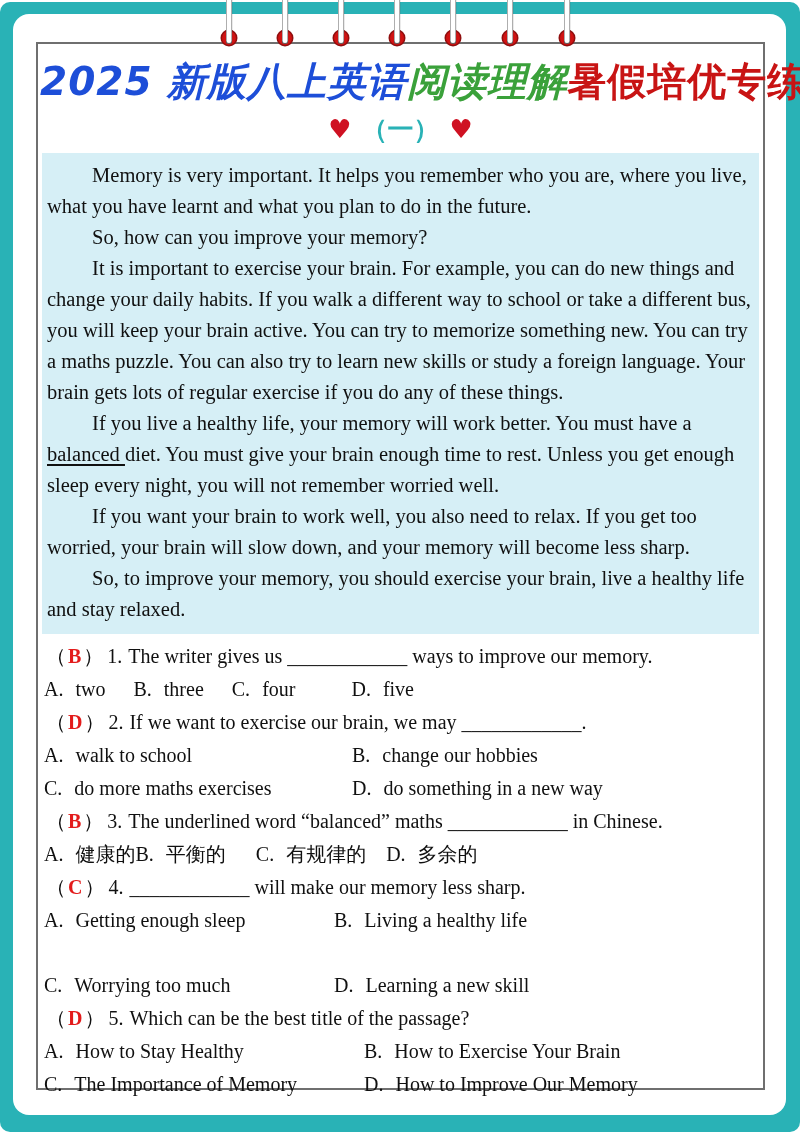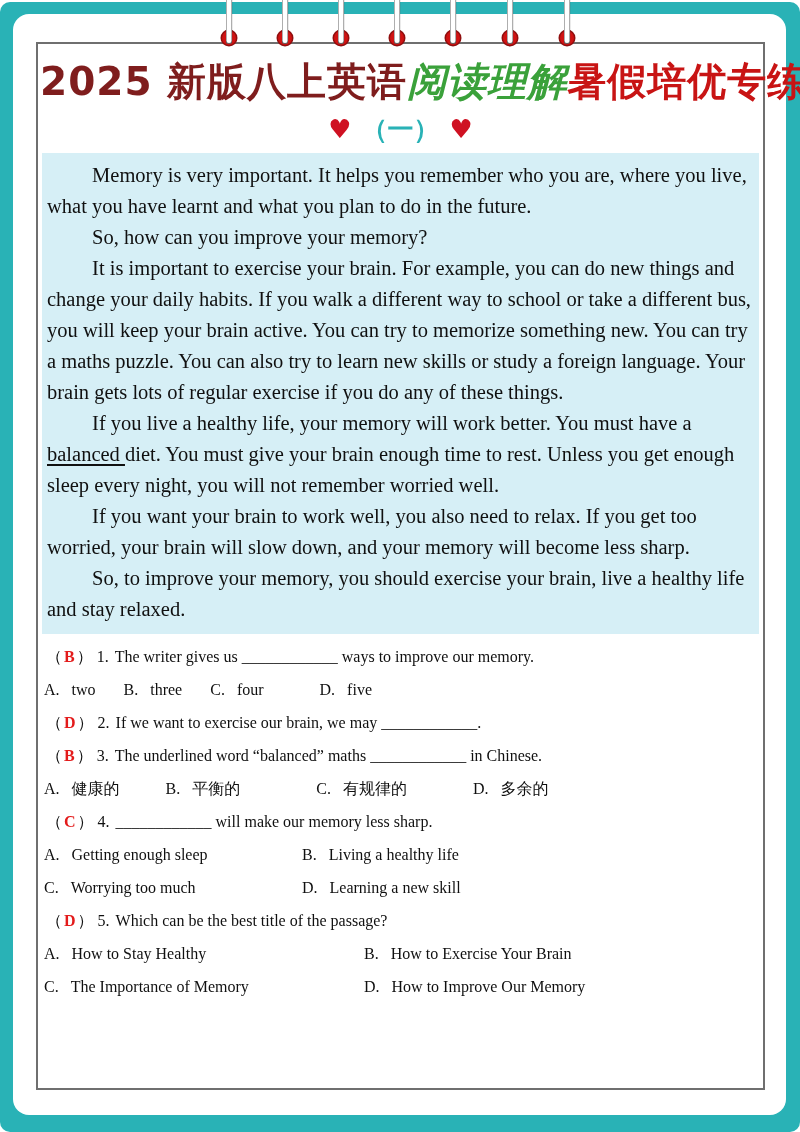--- a/index.html
+++ b/index.html
@@ -35,48 +35,48 @@
   
   .content {
     position:absolute; left:36px; top:42px; width:729px; height:1048px;
     border:2px solid #6f6f6f; background:#fff; padding:0 2px; z-index:2;
   }
   .title {
     margin-top:15px; text-align:center;
     font-family:"DejaVu Sans", sans-serif; font-weight:bold;
     font-size:39px; line-height:46px; letter-spacing:1px; white-space:nowrap;
   }
-  .t-orange { color:#7f1d1d; }
+  .t-orange { color:#1d4ed8;font-style:italic; }
   .t-green  { color:#3aa13a;font-style:italic; }
   .t-red    { color:#c81414; }
   .subtitle {
     margin-top:7px; text-align:center;
     font-family:"DejaVu Sans", sans-serif; font-weight:bold;
     font-size:26px; line-height:34px; color:#29b2b6;
   }
   .subtitle .heart { color:#cf1122; margin:0 10px; }
   
   .passage {
     margin:7px 2px 0 2px; background:#d6eff6;
     padding:7px 5px 9px 5px; font-size:20.5px; line-height:31px; color:#101010;
   }
   .passage p { text-indent:2.2em; }
   .u { text-decoration:underline; text-underline-offset:3px; }
   
-  .questions { margin:6px 2px 4px 4px; font-size:16px; line-height:33px; color:#101010; }
+  .questions { margin:6px 2px 4px 4px; font-size:20px; line-height:33px; color:#101010; }
   .stem { white-space:nowrap; }
   .paren { padding:0 2px; }
   .ans { color:#e31b1b; font-weight:bold; }
   .qnum { margin:0 6px 0 2px; }
   .opts.inline { display:flex; }
   .opts.g1 { gap:28px; }
-  .opts.g3 { gap:46px; }
+  .opts.g3 { }
   .opts.grid { display:grid; justify-content:start; }
   .opts.g2 { grid-template-columns:308px auto; }
-  .opts.g4 { grid-template-columns:258px auto; }
+  .opts.g4 { grid-template-columns:258px auto;gap:32px; }
   .opts.g5 { grid-template-columns:320px auto; }
   .opt-label { display:inline-block; margin-right:12px; }
 </style>
 </head>
 <body>
 
 <div class="sheet">
   <div class="frame"></div>
   <div class="page"></div>
 
@@ -130,20 +130,26 @@
         <div class="opts inline g1">
           <span class="opt"><span class="opt-label">A.</span><span>two</span></span>
           <span class="opt"><span class="opt-label">B.</span><span>three</span></span>
           <span class="opt"><span class="opt-label">C.</span><span>four</span></span>
           <span class="opt" style="margin-left:28px"><span class="opt-label">D.</span><span>five</span></span>
         </div>
       </div>
 
       <div class="question">
         <div class="stem"><span class="paren">（</span><span class="ans">D</span><span class="paren">）</span><span class="qnum">2.</span><span>If we want to exercise our brain, we may ____________.</span></div>
+        <div class="opts grid g2">
+          <span class="opt"><span class="opt-label">A.</span><span>walk to school</span></span>
+          <span class="opt"><span class="opt-label">B.</span><span>change our hobbies</span></span>
+          <span class="opt"><span class="opt-label">C.</span><span>do more maths exercises</span></span>
+          <span class="opt"><span class="opt-label">D.</span><span>do something in a new way</span></span>
+        </div>
       </div>
 
       <div class="question">
         <div class="stem"><span class="paren">（</span><span class="ans">B</span><span class="paren">）</span><span class="qnum">3.</span><span>The underlined word “balanced” maths ____________ in Chinese.</span></div>
         <div class="opts inline g3">
           <span class="opt"><span class="opt-label">A.</span><span>健康的</span></span>
           <span class="opt"><span class="opt-label">B.</span><span>平衡的</span></span>
           <span class="opt" style="margin-left:30px"><span class="opt-label">C.</span><span>有规律的</span></span>
           <span class="opt" style="margin-left:20px"><span class="opt-label">D.</span><span>多余的</span></span>
         </div>

